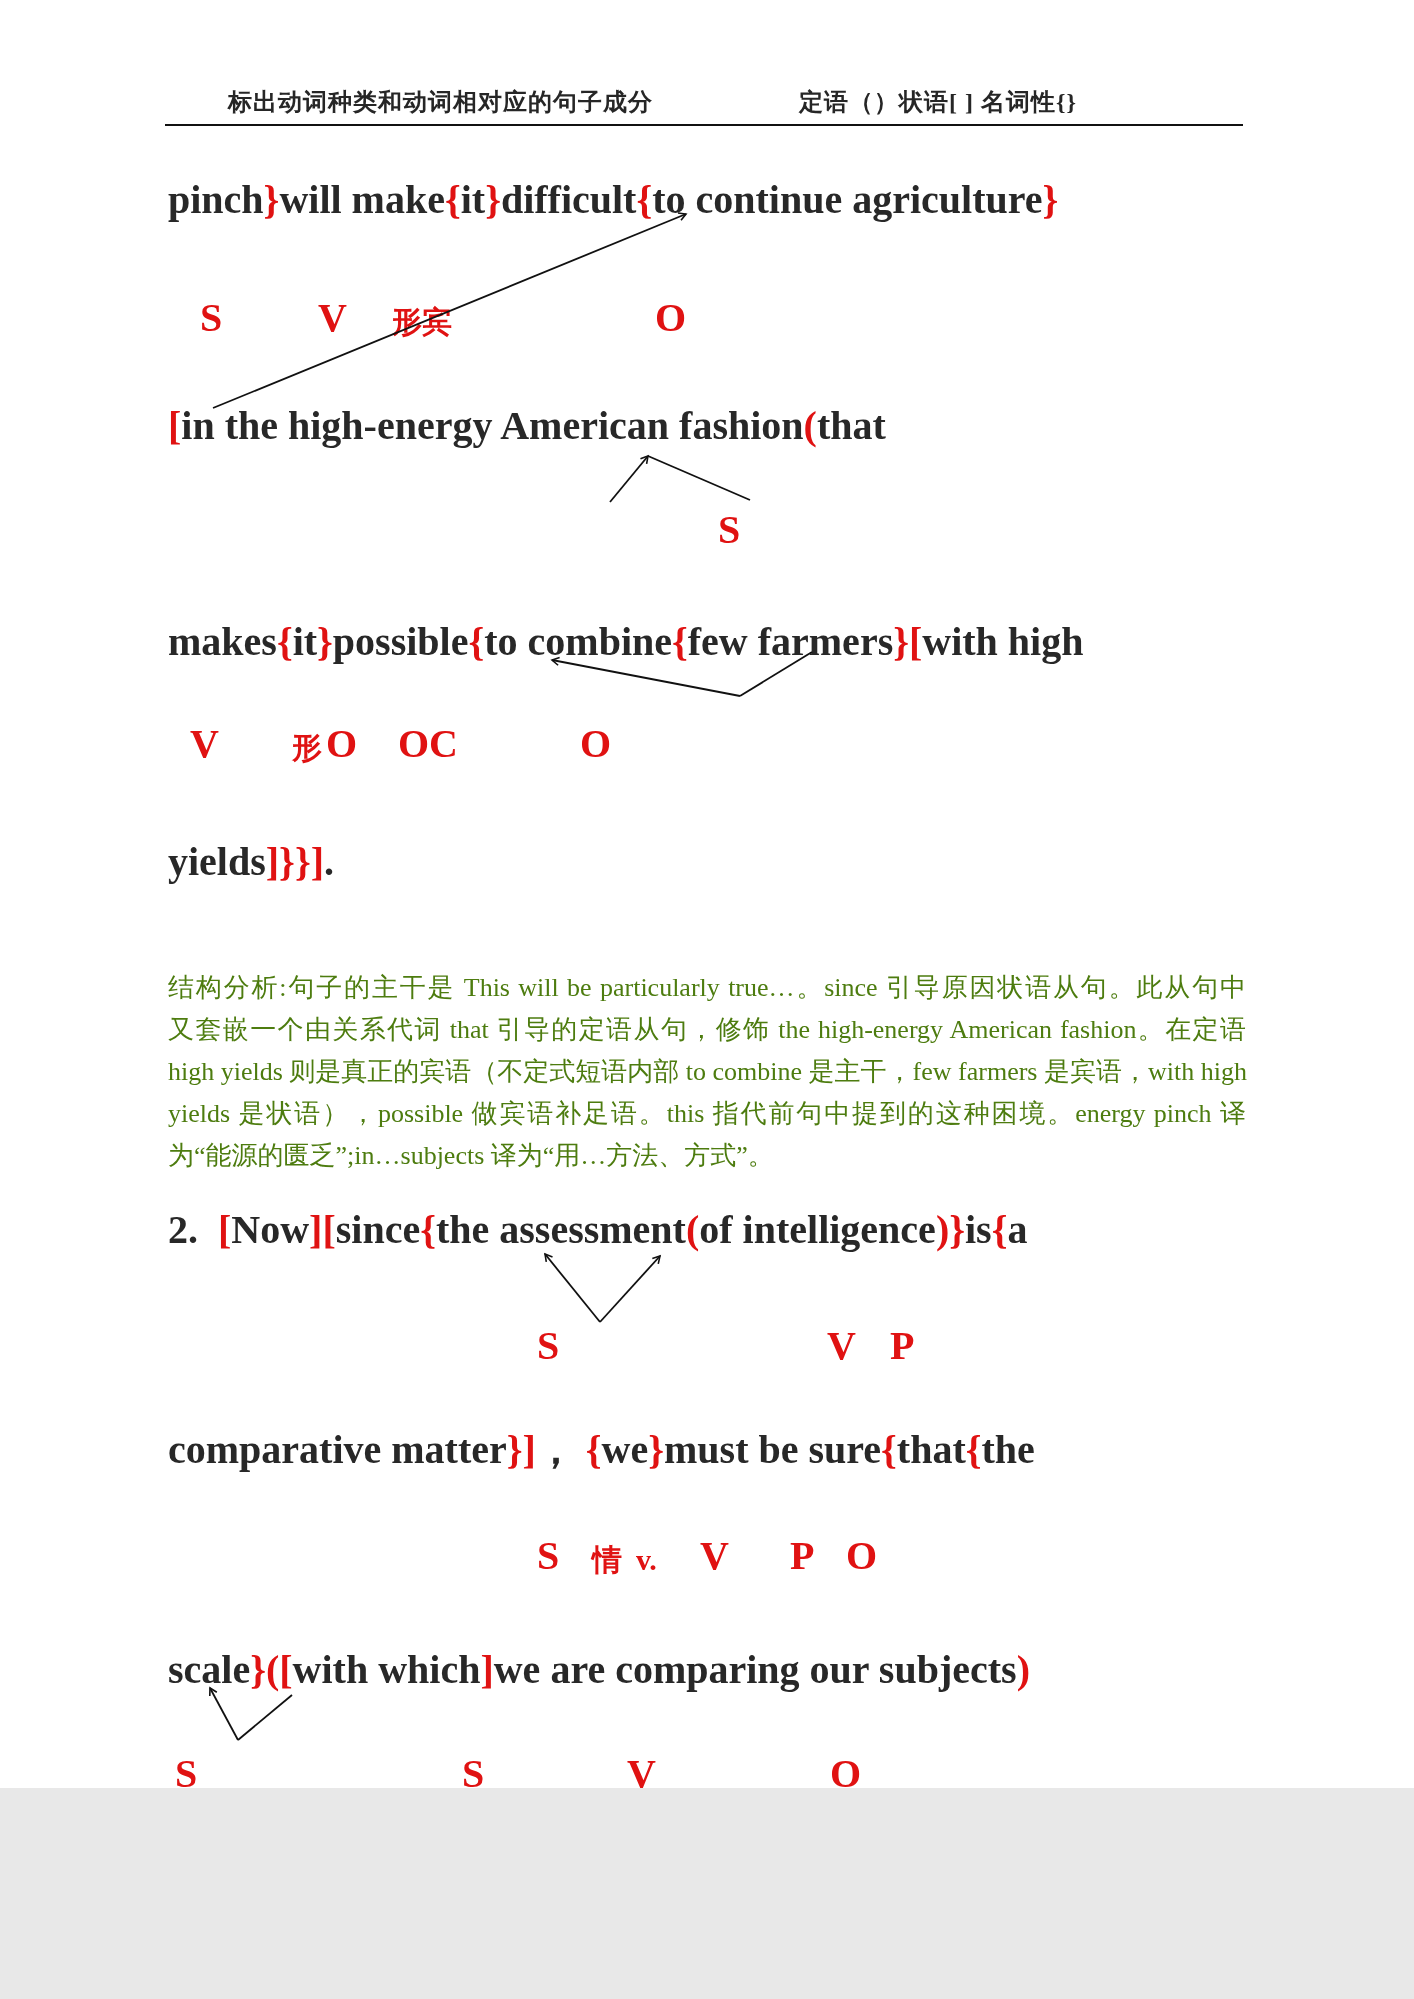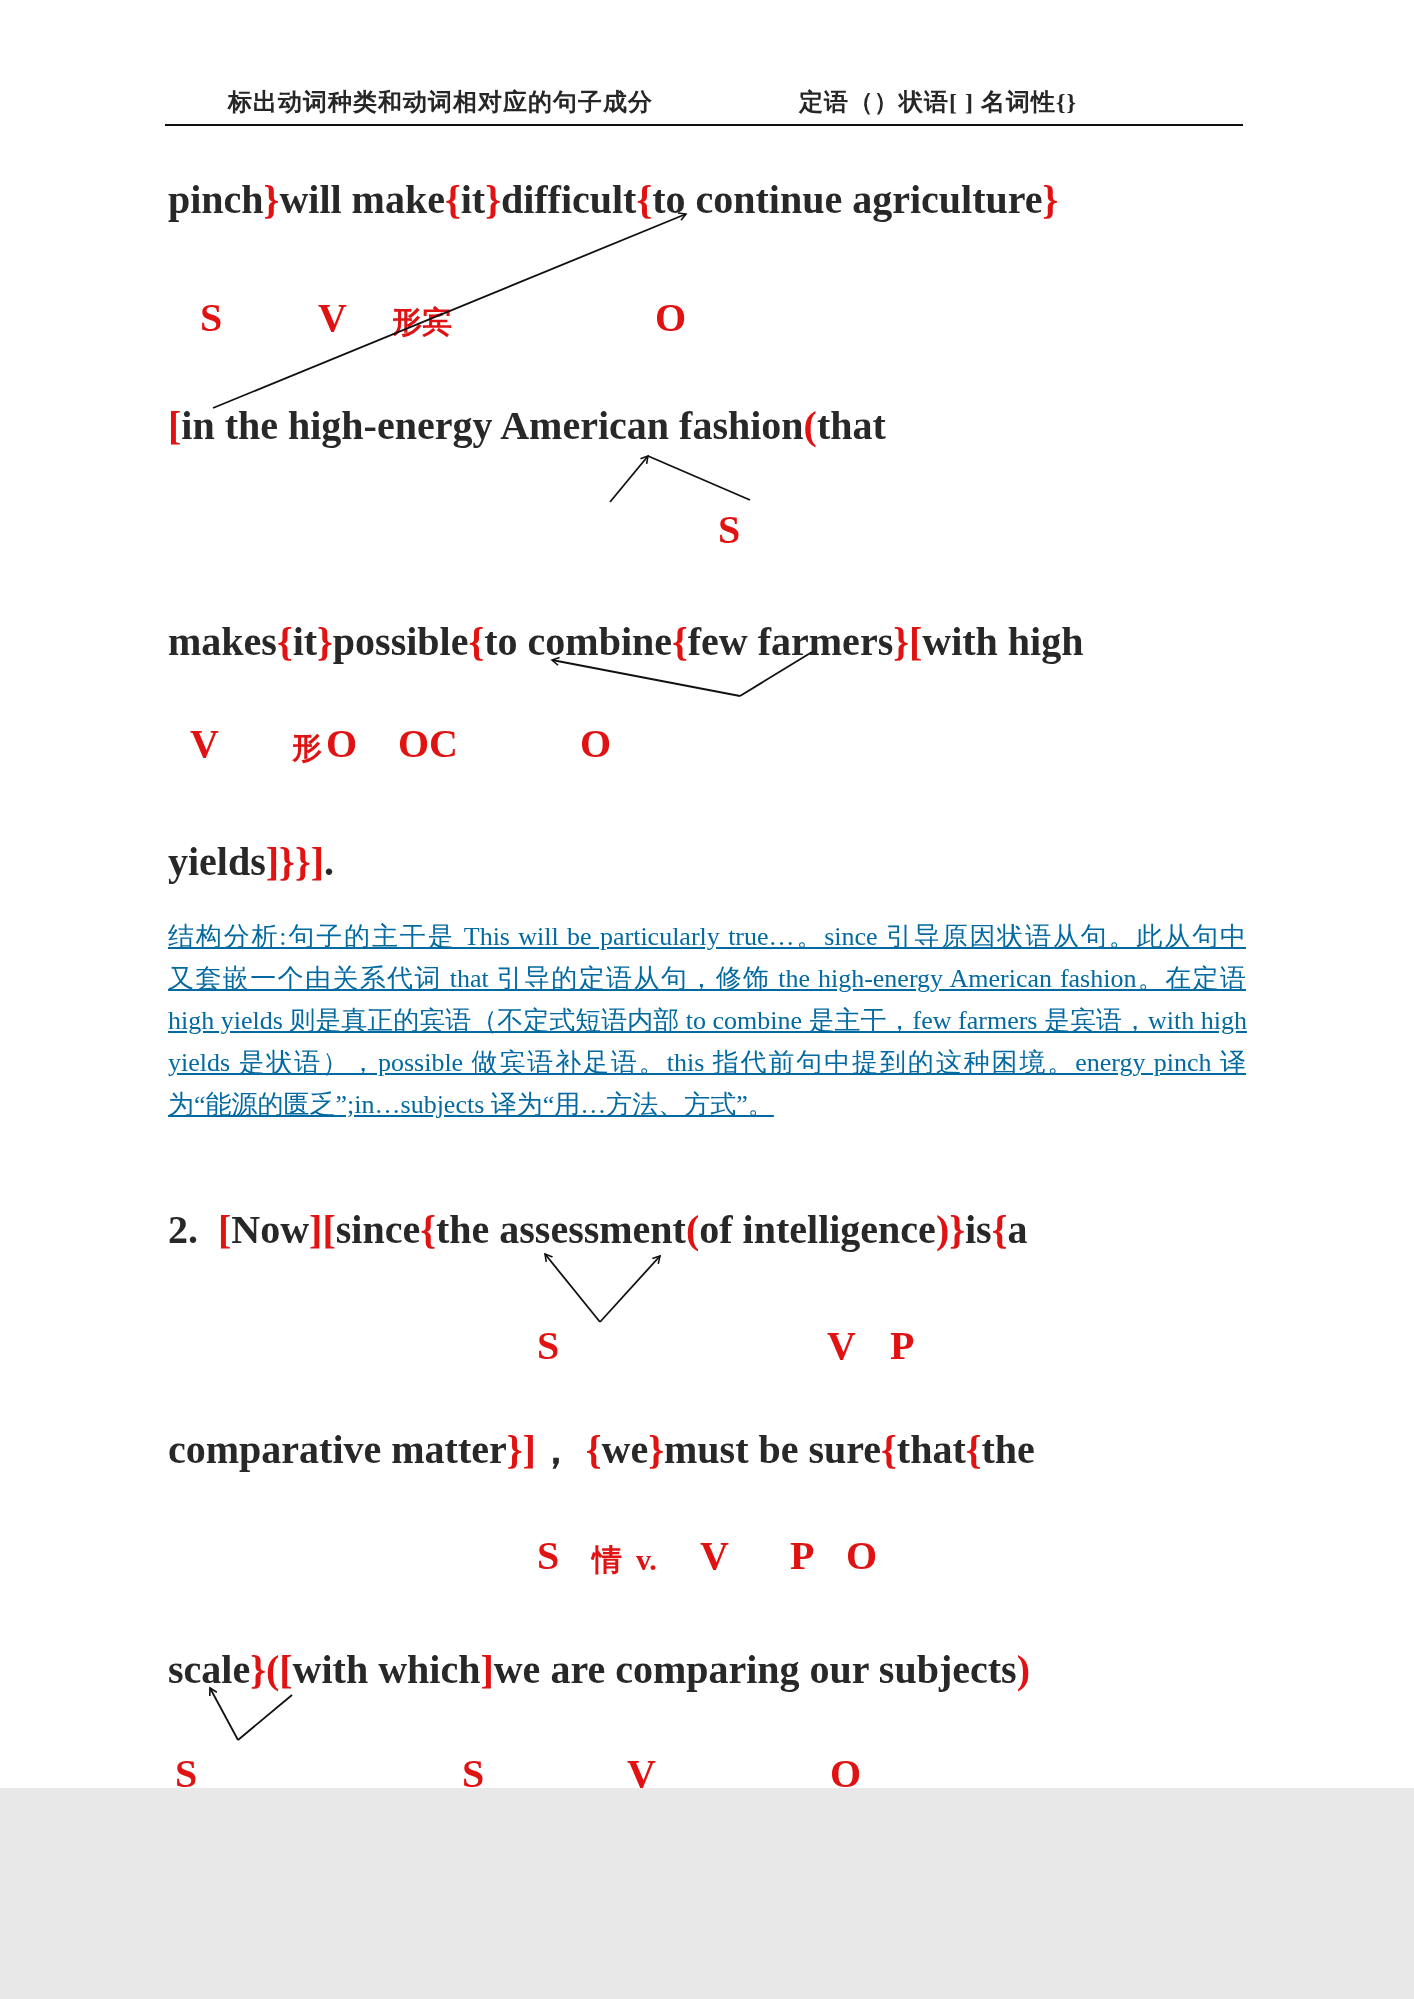--- a/index.html
+++ b/index.html
@@ -22,22 +22,22 @@
   .bigline .red{color:#e01212;}
   .labelrow{position:absolute;left:0;top:0;width:1414px;height:50px;}
   .glabel{
     position:absolute;top:0;
     font-size:40px;font-weight:bold;color:#e01212;
     font-family:"Liberation Serif","DejaVu Serif",serif;
     white-space:pre;line-height:44px;
   }
   .glabel.small{font-size:30px;top:9px;line-height:34px;}
   .analysis{
-    position:absolute;left:168px;top:916px;width:1078px;
-    font-size:26px;line-height:42px;color:#0369a1;text-decoration:underline;
+    position:absolute;left:168px;top:967px;width:1078px;
+    font-size:26px;line-height:42px;color:#4d7c0f;
   }
   .analysis .aline{width:1078px;text-align:justify;text-align-last:justify;white-space:nowrap;}
   .analysis .aline.last{text-align-last:left;}
   .footer{
     position:absolute;left:0;right:0;top:1872px;
     text-align:center;font-size:21px;color:#ec4899;letter-spacing:2px;
   }
   .arrows{position:absolute;left:0;top:0;width:1414px;height:1999px;pointer-events:none;}
 </style>
 </head>

